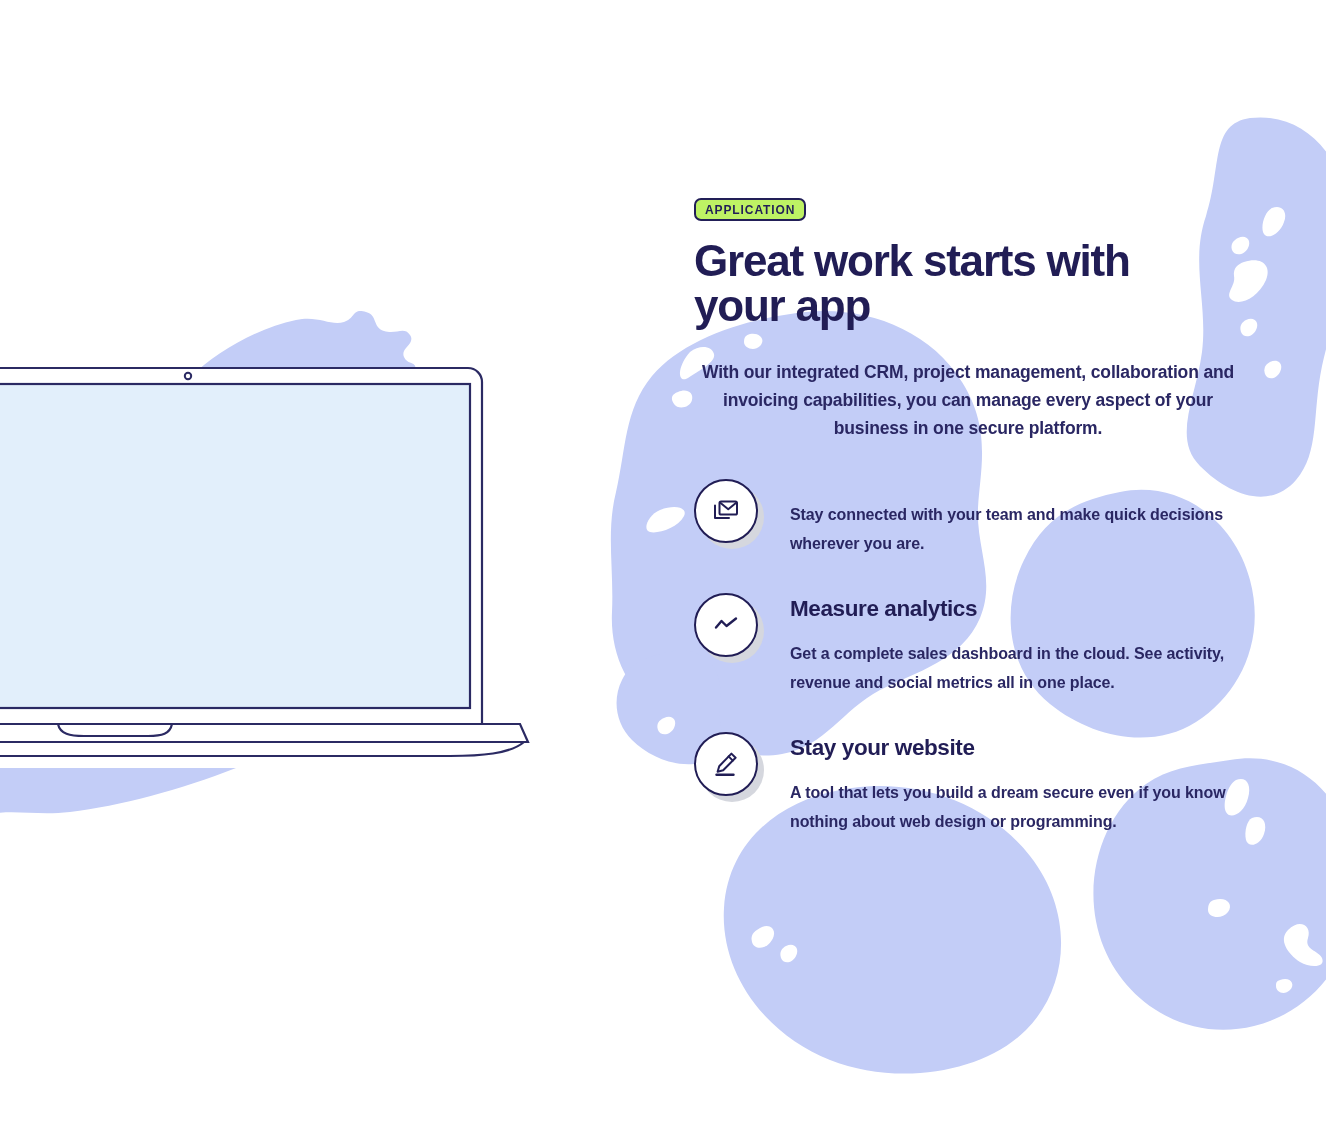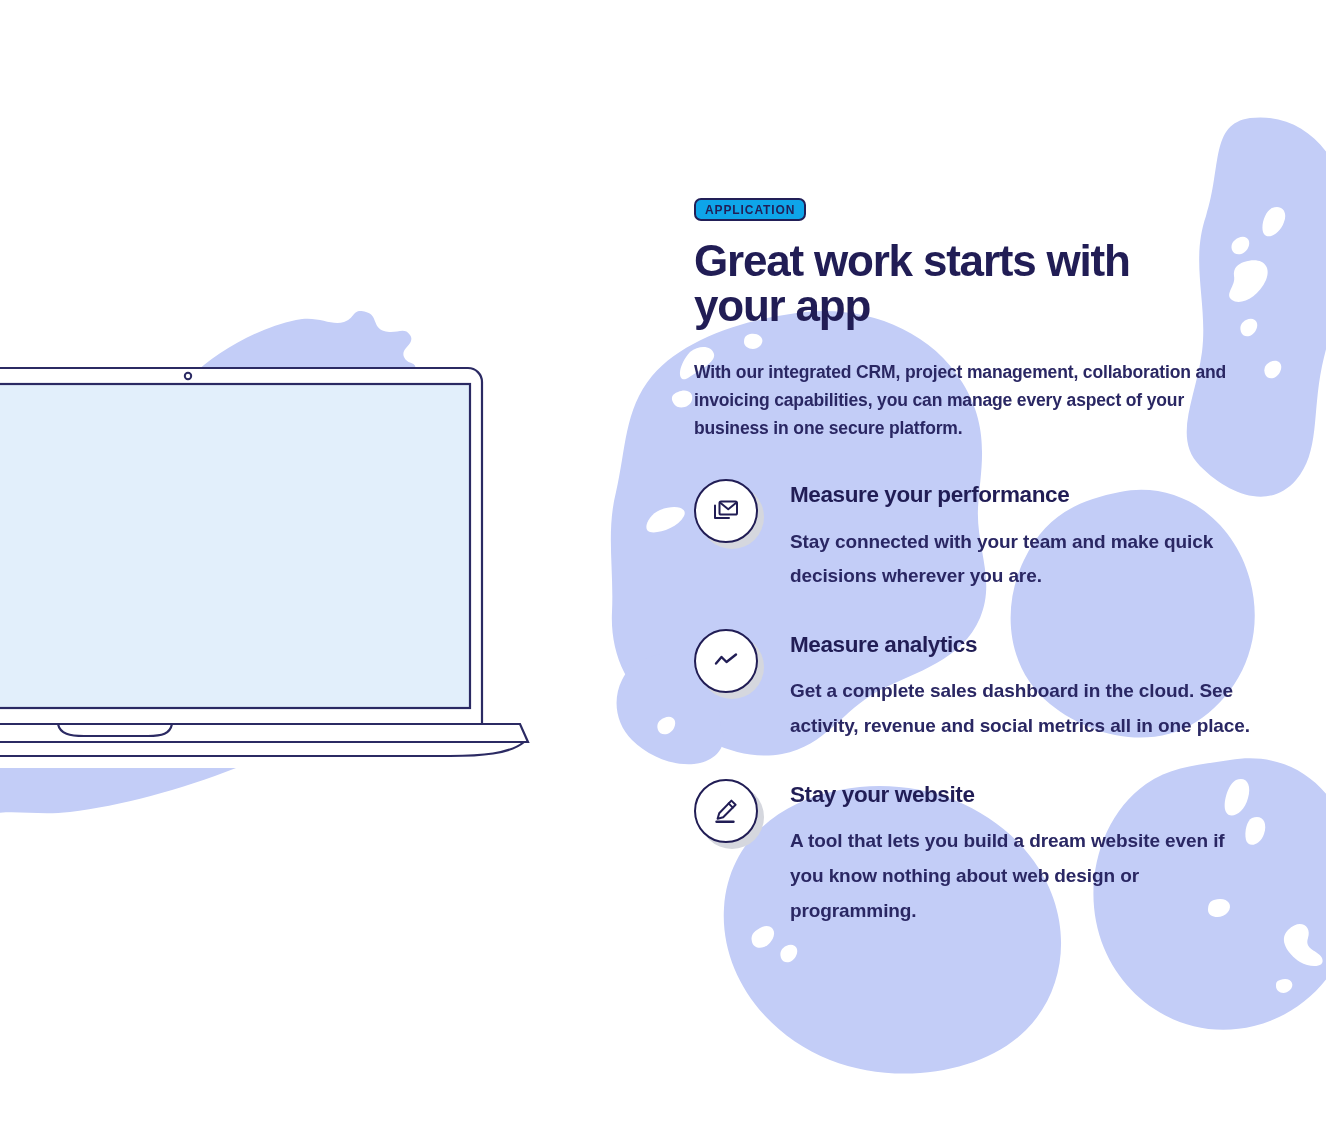--- a/index.html
+++ b/index.html
@@ -48,21 +48,21 @@
   #content {
     position: absolute;
     left: 694px;
     top: 198px;
     width: 566px;
     z-index: 3;
   }
 
   .badge {
     display: inline-block;
-    background: #0ea5e9;
+    background: #bef264;
     border: 2px solid #221f57;
     border-radius: 7px;
     color: #221f57;
     font-size: 12px;
     font-weight: bold;
     letter-spacing: 0.9px;
     padding: 4px 9px 3px 9px;
     line-height: 1;
   }
 
@@ -77,20 +77,21 @@
   }
 
   p.subhead {
     margin: 29px 0 0 0;
     font-size: 17.5px;
     line-height: 1.62;
     font-weight: bold;
     color: #2a2763;
     max-width: 548px;
     letter-spacing: -0.15px;
+    text-align: center;
   }
 
   .features {
     margin-top: 34px;
   }
 
   .feature {
     display: flex;
     align-items: flex-start;
     margin-bottom: 33px;
@@ -131,21 +132,21 @@
     margin: 0;
     font-size: 22.5px;
     font-weight: bold;
     color: #211d55;
     letter-spacing: -0.4px;
     line-height: 1.1;
   }
 
   .feature-desc {
     margin: 17px 0 0 0;
-    font-size: 19px;
+    font-size: 16px;
     line-height: 1.82;
     font-weight: bold;
     color: #2a2763;
     max-width: 460px;
     letter-spacing: -0.1px;
   }
 </style>
 </head>
 <body>
 
@@ -241,21 +242,20 @@
           <div class="feature-icon-shadow"></div>
           <div class="feature-icon">
             <svg width="30" height="30" viewBox="0 0 30 30" xmlns="http://www.w3.org/2000/svg">
               <path d="M4 9.5 V 22 H 18" fill="none" stroke="#211d55" stroke-width="2" stroke-linecap="round" stroke-linejoin="round"></path>
               <rect x="8.5" y="5.5" width="17.5" height="13" rx="1.6" fill="none" stroke="#211d55" stroke-width="2"></rect>
               <path d="M9.6 7 L 17.25 13.2 L 24.9 7" fill="none" stroke="#211d55" stroke-width="2" stroke-linecap="round" stroke-linejoin="round"></path>
             </svg>
           </div>
         </div>
         <div class="feature-body">
-          <h3 class="feature-title">Measure your performance</h3>
           <p class="feature-desc">Stay connected with your team and make quick decisions wherever you are.</p>
         </div>
       </div>
 
       <div class="feature">
         <div class="feature-icon-wrap">
           <div class="feature-icon-shadow"></div>
           <div class="feature-icon">
             <svg width="30" height="30" viewBox="0 0 30 30" xmlns="http://www.w3.org/2000/svg">
               <path d="M5 17.5 L 10.5 11 L 15.5 16 L 25 8.5" fill="none" stroke="#211d55" stroke-width="2.4" stroke-linecap="round" stroke-linejoin="round"></path>
@@ -274,19 +274,19 @@
           <div class="feature-icon">
             <svg width="30" height="30" viewBox="0 0 30 30" xmlns="http://www.w3.org/2000/svg">
               <path d="M20.4 4.6 L 24.6 8.8 L 12.2 21.2 L 6.6 22.8 L 8.2 17.2 Z" fill="none" stroke="#211d55" stroke-width="2" stroke-linecap="round" stroke-linejoin="round"></path>
               <path d="M17.6 7.4 L 21.8 11.6" fill="none" stroke="#211d55" stroke-width="2" stroke-linecap="round"></path>
               <path d="M5.5 25.8 H 22.5" fill="none" stroke="#211d55" stroke-width="2.4" stroke-linecap="round"></path>
             </svg>
           </div>
         </div>
         <div class="feature-body">
           <h3 class="feature-title">Stay your website</h3>
-          <p class="feature-desc">A tool that lets you build a dream website even if you know nothing about web design or programming.</p>
+          <p class="feature-desc">A tool that lets you build a dream secure even if you know nothing about web design or programming.</p>
         </div>
       </div>
 
     </div>
   </div>
 </div>
 
 </body></html>

